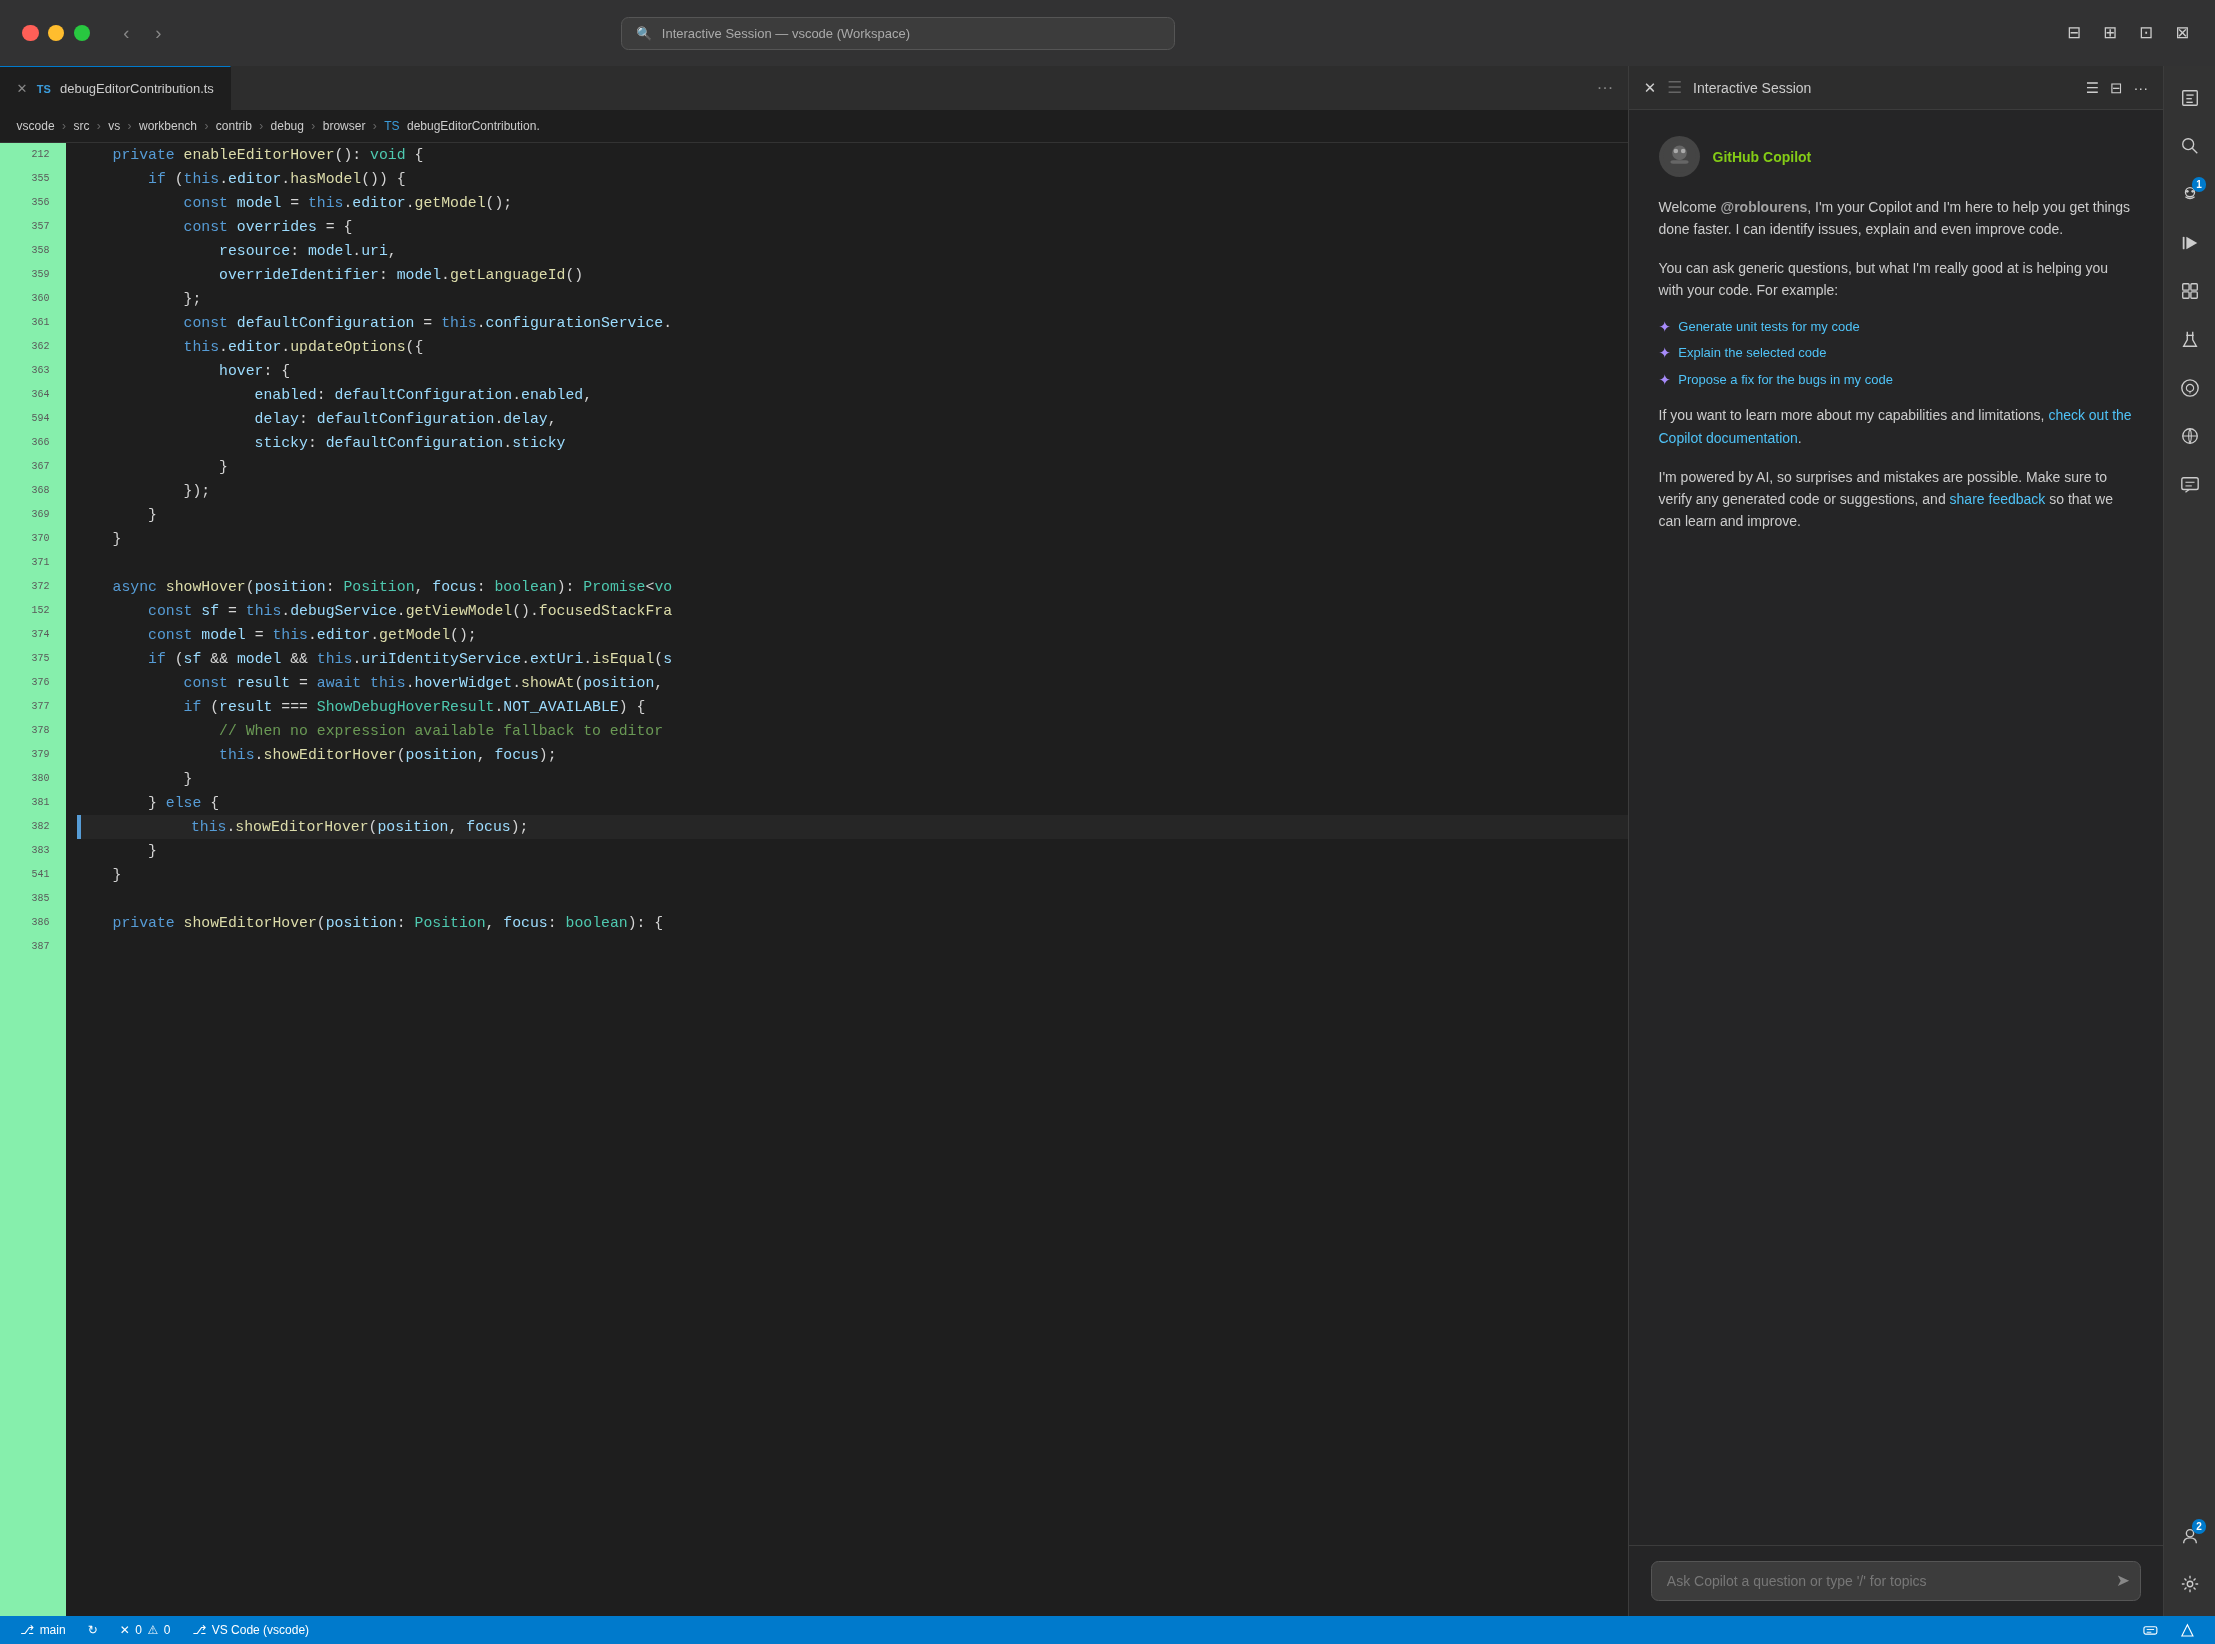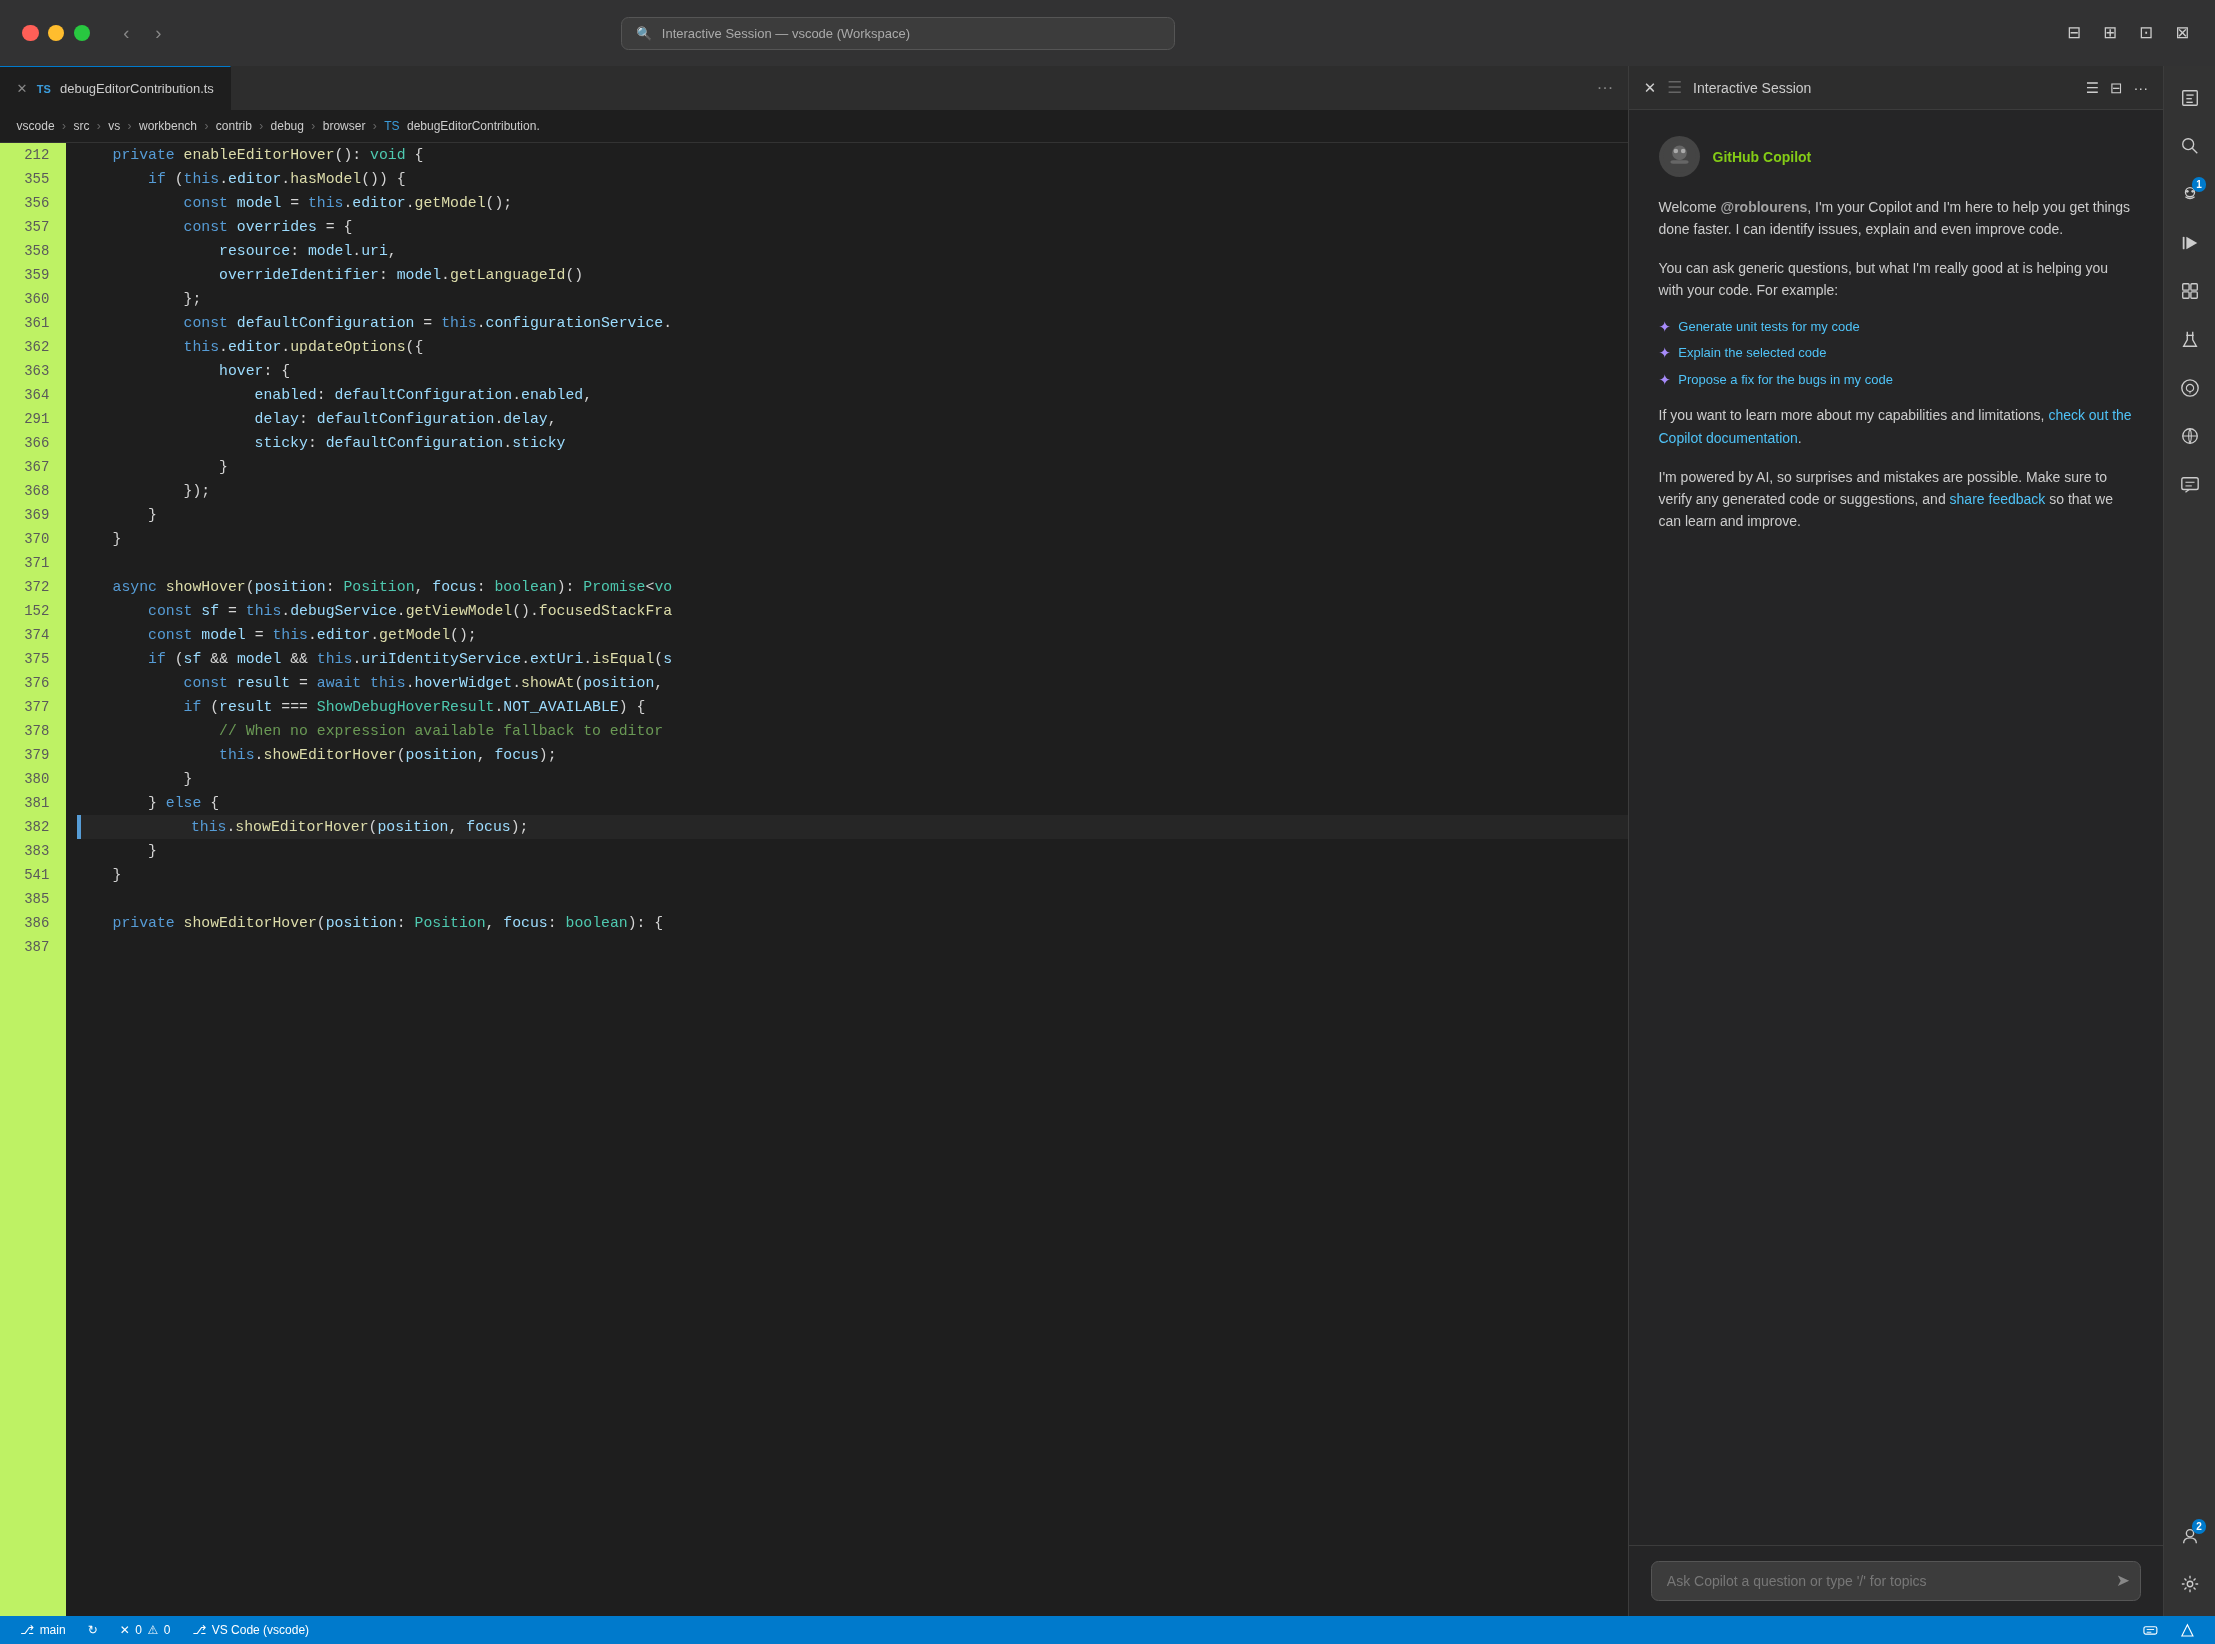--- a/index.html
+++ b/index.html
@@ -167,25 +167,25 @@
       font-size: 14.8px;
       line-height: 24px;
     }
     .code-lines {
       display: flex;
       height: 100%;
       overflow: hidden;
     }
     .line-numbers {
       width: 66px;
-      background: #bef264;
+      background: #86efac;
       color: #5a5a5a;
       text-align: right;
       padding-right: 16.6px;
-      font-size: 14px;
+      font-size: 10px;
       line-height: 24px;
       user-select: none;
       flex-shrink: 0;
     }
     .line-numbers div {
       height: 24px;
     }
     .code-content {
       flex: 1;
       overflow: hidden;
@@ -477,21 +477,21 @@
           <div>355</div>
           <div>356</div>
           <div>357</div>
           <div>358</div>
           <div>359</div>
           <div>360</div>
           <div>361</div>
           <div>362</div>
           <div>363</div>
           <div>364</div>
-          <div>291</div>
+          <div>594</div>
           <div>366</div>
           <div>367</div>
           <div>368</div>
           <div>369</div>
           <div>370</div>
           <div>371</div>
           <div>372</div>
           <div>152</div>
           <div>374</div>
           <div>375</div>

